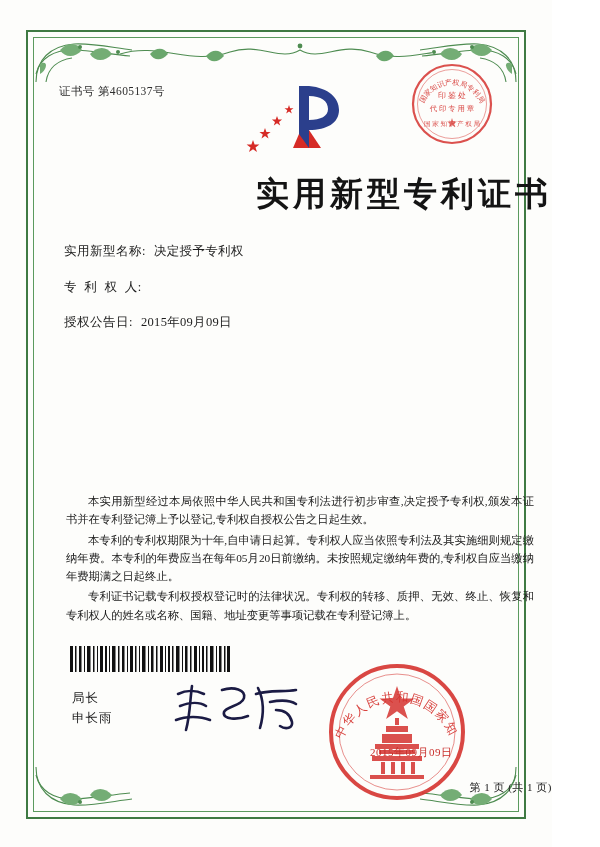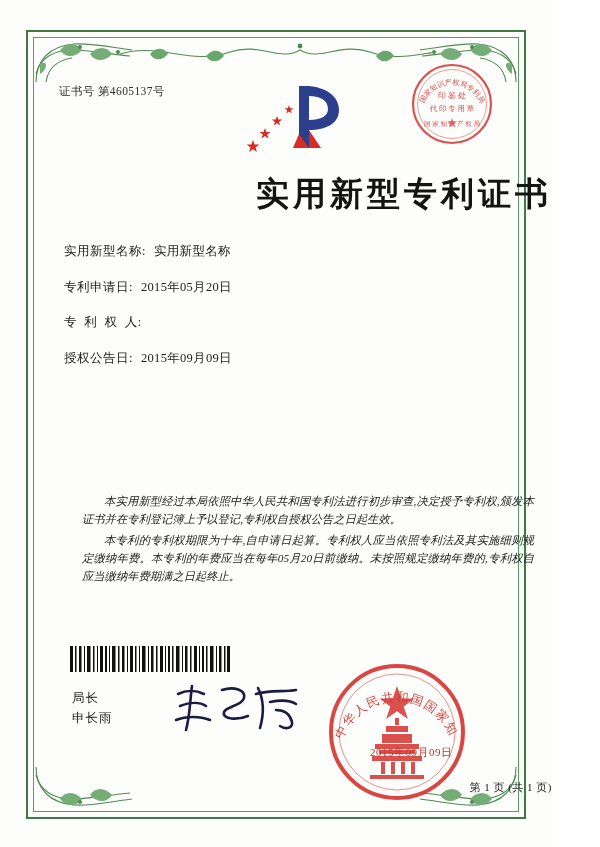--- a/index.html
+++ b/index.html
@@ -130,23 +130,22 @@
     position: absolute;
     left: 66px;
     width: 468px;
     top: 492px;
     font-size: 11.3px;
     line-height: 1.62;
     color: #202020;
     text-align: justify;
   }
   .body-text p {
-    margin: 0 0 2px 16px;
+    margin: 0 0 2px 0;
     text-indent: 22px;
-    font-style: italic;
   }
 
   
   .barcode {
     position: absolute;
     left: 70px;
     top: 646px;
     width: 160px;
     height: 26px;
   }
@@ -299,38 +298,35 @@
       <text class="seal-text" x="42" y="64" text-anchor="middle" font-size="6.6" opacity="0.85">国 家 知 识 产 权 局</text>
       <polygon points="42,56 43.2,59.5 46.9,59.5 43.9,61.8 45,65.3 42,63.1 39,65.3 40.1,61.8 37.1,59.5 40.8,59.5" fill="#d5332f" opacity="0.7"></polygon>
     </svg>
   </div>
 
   <div class="title">实用新型专利证书</div>
 
   <div class="fields">
     <div class="field-row">
       <span class="field-label">实用新型名称:</span>
-      <span class="field-value">实用新型名称</span>
-    </div>
-    <div class="field-row">
-      <span class="field-label">专利申请日:</span>
-      <span class="field-value">2015年05月20日</span>
+      <span class="field-value">决定授予专利权</span>
     </div>
     <div class="field-row">
       <span class="field-label">专  利  权  人:</span>
     </div>
     <div class="field-row">
       <span class="field-label">授权公告日:</span>
       <span class="field-value">2015年09月09日</span>
     </div>
   </div>
 
   <div class="body-text">
     <p>本实用新型经过本局依照中华人民共和国专利法进行初步审查,决定授予专利权,颁发本证书并在专利登记簿上予以登记,专利权自授权公告之日起生效。</p>
     <p>本专利的专利权期限为十年,自申请日起算。专利权人应当依照专利法及其实施细则规定缴纳年费。本专利的年费应当在每年05月20日前缴纳。未按照规定缴纳年费的,专利权自应当缴纳年费期满之日起终止。</p>
+    <p>专利证书记载专利权授权登记时的法律状况。专利权的转移、质押、无效、终止、恢复和专利权人的姓名或名称、国籍、地址变更等事项记载在专利登记簿上。</p>
   </div>
 
   <div class="barcode">
     <svg width="160" height="26" viewBox="0 0 160 26">
       <g fill="#111">
         <rect x="0" y="0" width="3" height="26"></rect>
           <rect x="5" y="0" width="1.5" height="26"></rect>
         <rect x="9" y="0" width="2.5" height="26"></rect>
           <rect x="14" y="0" width="1" height="26"></rect>
         <rect x="17" y="0" width="3.5" height="26"></rect>

